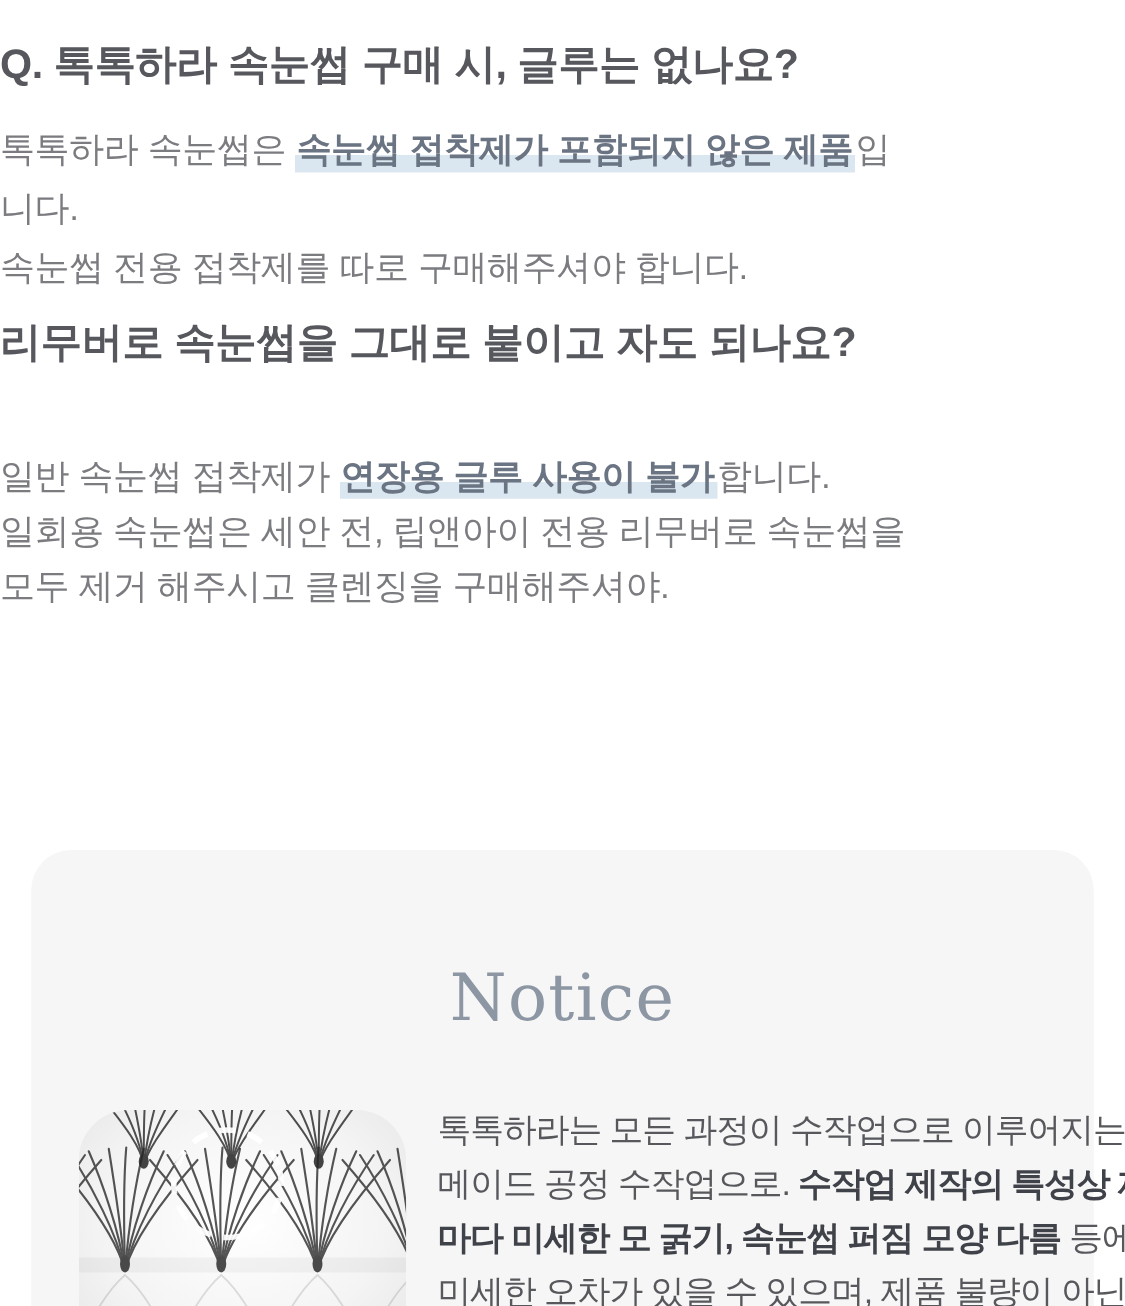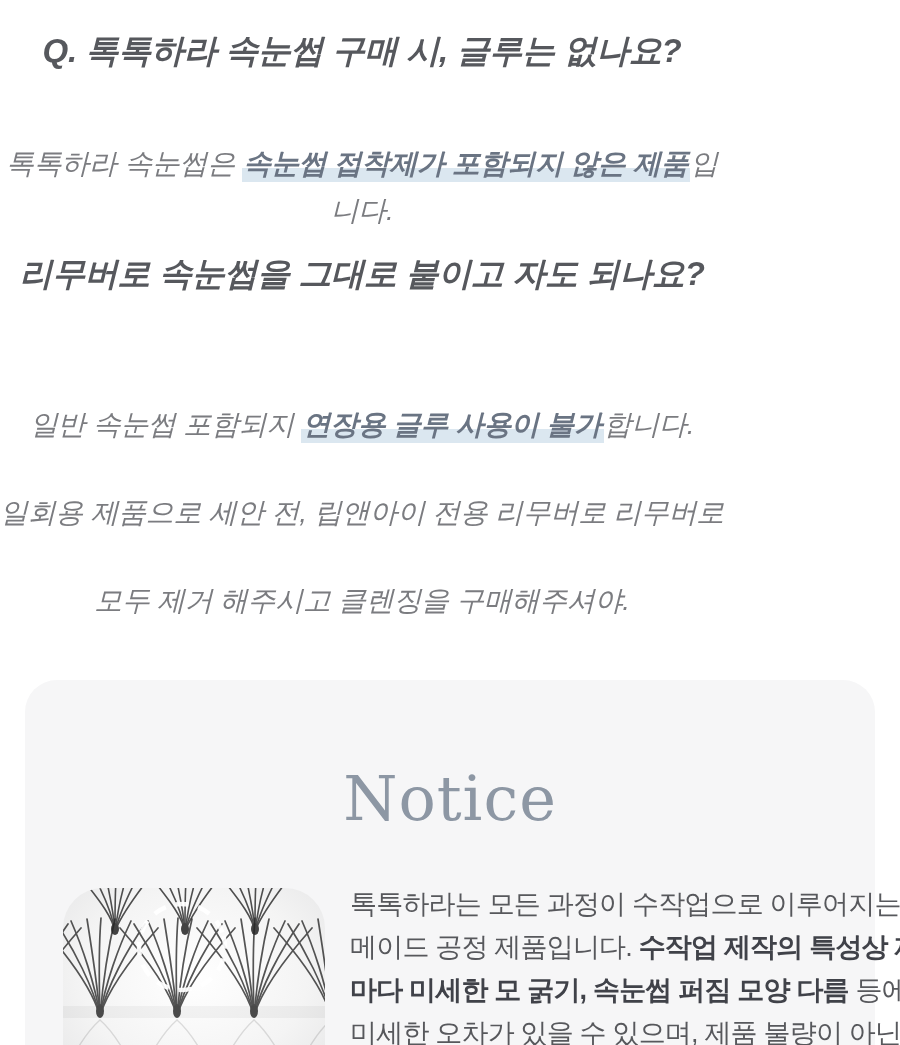--- a/index.html
+++ b/index.html
@@ -2,42 +2,42 @@
 <html lang="ko"><head>
 <meta charset="utf-8">
 <style>
   * { margin:0; padding:0; box-sizing:border-box; }
   html,body { background:#ffffff; }
   body {
     width:900px; height:1045px; position:relative; overflow:hidden;
     font-family:"Liberation Sans","DejaVu Sans",sans-serif;
     letter-spacing:-0.02em;
   }
-  .abs { position:absolute; left:0; width:724px; text-align:center;font-style:italic; }
+  .abs { position:absolute; left:0; width:724px; text-align:left; }
 
   .q-title {
     font-size:33px; font-weight:700; color:#56585d; line-height:48px;
   }
   .answer {
-    font-size:28px; font-weight:400; color:#7b7c80; line-height:47px;margin-top:44px;
+    font-size:28px; font-weight:400; color:#7b7c80; line-height:47px;
   }
   .hl {
     font-weight:700; color:#6a7483;
     background:linear-gradient(to top, #dbe7f0 40%, rgba(219,231,240,0) 40%);
     padding:0 2px 3px 1px;
   }
 
   .notice-card {
     position:absolute; left:25px; top:680px; width:850px; height:420px;
     background:#f6f6f7; border-radius:32px;
   }
   .notice-title {
     position:absolute; left:0; top:76px; width:850px; text-align:center;
     font-family:"DejaVu Serif","Liberation Serif",serif;
-    font-size:62px; font-weight:400; color:#8d97a4; line-height:86px;
+    font-size:52px; font-weight:400; color:#8d97a4; line-height:86px;
     letter-spacing:1px;
   }
   .notice-photo {
     position:absolute; left:38px; top:208px; width:262px; height:212px;
     border-radius:40px; overflow:hidden;
   }
   .notice-photo svg { display:block; }
   .notice-paragraph {
     position:absolute; left:325px; top:203px; width:505px;
     font-size:27px; color:#57585c; line-height:43px;
@@ -48,29 +48,30 @@
 </style>
 </head>
 <body>
 
 <section class="abs" style="top:27px;">
   <h2 class="q-title">Q. 톡톡하라 속눈썹 구매 시, 글루는 없나요?</h2>
 </section>
 
 <section class="abs" style="top:96px;">
   <p class="answer"><span>톡톡하라 속눈썹은 </span><span class="hl">속눈썹 접착제가 포함되지 않은 제품</span><span>입니다.</span></p>
+  <p class="answer">속눈썹 전용 접착제를 따로 구매해주셔야 합니다.</p>
 </section>
 
 <section class="abs" style="top:250px;">
   <h2 class="q-title">리무버로 속눈썹을 그대로 붙이고 자도 되나요?</h2>
 </section>
 
 <section class="abs" style="top:359px;">
-  <p class="answer" style="line-height:44px;"><span>일반 속눈썹 포함되지 </span><span class="hl">연장용 글루 사용이 불가</span><span>합니다.</span></p>
-  <p class="answer" style="line-height:44px;">일회용 제품으로 세안 전, 립앤아이 전용 리무버로 리무버로</p>
+  <p class="answer" style="line-height:44px;"><span>일반 속눈썹 접착제가 </span><span class="hl">연장용 글루 사용이 불가</span><span>합니다.</span></p>
+  <p class="answer" style="line-height:44px;">일회용 속눈썹은 세안 전, 립앤아이 전용 리무버로 속눈썹을</p>
   <p class="answer" style="line-height:44px;">모두 제거 해주시고 클렌징을 구매해주셔야.</p>
 </section>
 
 <section class="notice-card">
   <h1 class="notice-title">Notice</h1>
 
   <div class="notice-photo">
     <svg width="262" height="212" viewBox="0 0 262 212" xmlns="http://www.w3.org/2000/svg">
       <defs>
         <radialGradient id="photoBg" cx="50%" cy="42%" r="78%">
@@ -128,17 +129,17 @@
         <path d="M219 170 C 208 150 198 138 191 132"></path>
         <path d="M240 170 C 251 150 261 138 268 132"></path>
       </g>
 
       <circle cx="119" cy="59" r="43" fill="none" stroke="#ffffff" stroke-width="4.5" stroke-dasharray="13 10" opacity="0.92" transform="rotate(-15 119 59)"></circle>
     </svg>
   </div>
 
   <div class="notice-paragraph">
     <div class="line">톡톡하라는 모든 과정이 수작업으로 이루어지는 핸드</div>
-    <div class="line"><span>메이드 공정 제품입니다. </span><span class="nb">수작업 제작의 특성상 제품</span></div>
+    <div class="line"><span>메이드 공정 수작업으로. </span><span class="nb">수작업 제작의 특성상 제품</span></div>
     <div class="line"><span class="nb">마다 미세한 모 굵기, 속눈썹 퍼짐 모양 다름</span><span> 등에 의해</span></div>
     <div class="line">미세한 오차가 있을 수 있으며, 제품 불량이 아닌 점</div>
   </div>
 </section>
 
 </body></html>

